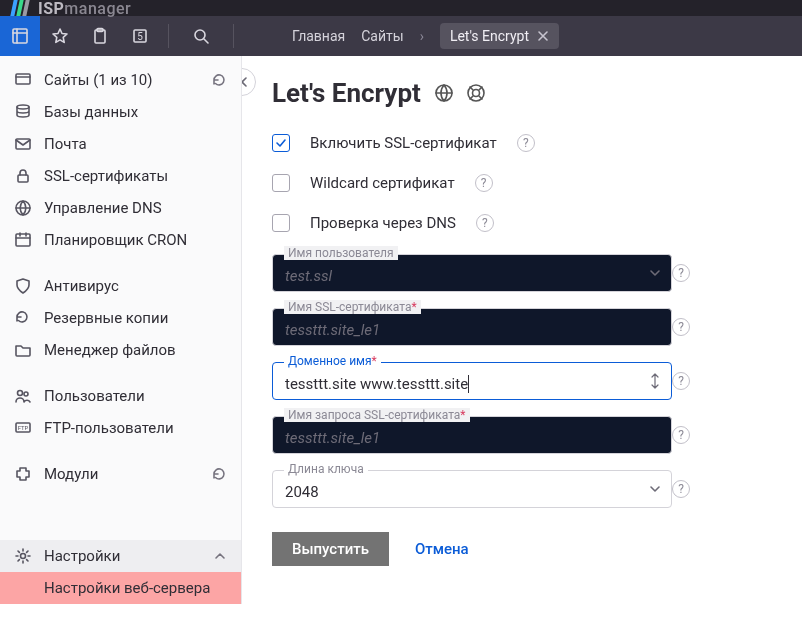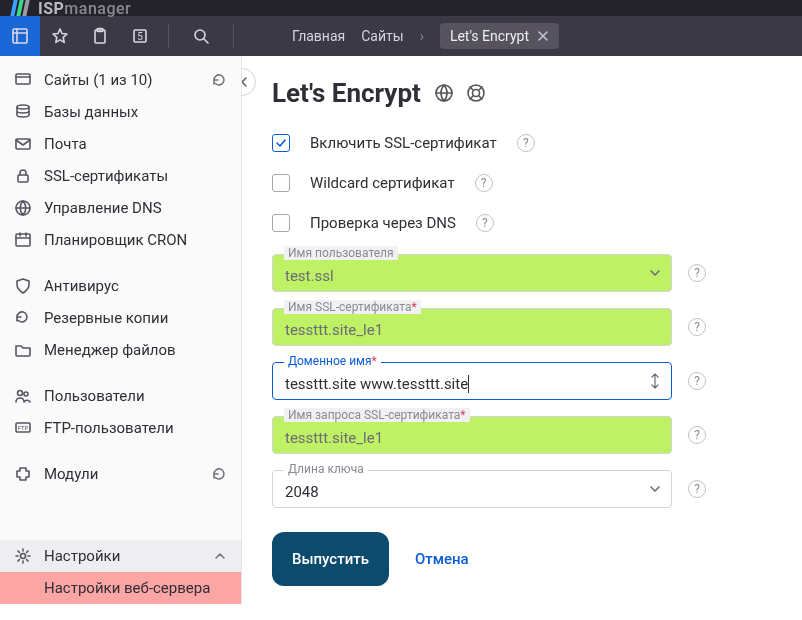--- a/index.html
+++ b/index.html
@@ -135,21 +135,21 @@
   font-size: 12px;
   display:flex; align-items:center; justify-content:center;
   cursor: pointer;
 }
 
 .field {
   position: relative;
   margin-bottom: 16px;
   display: flex;
   align-items: center;
-  gap: 16px;
+  gap: 0;
 }
 .field .control {
   flex: 0 0 400px;
   position: relative;
 }
 .field-label {
   position: absolute;
   top: -8px;
   left: 12px;
   font-size: 12px;
@@ -163,21 +163,21 @@
   height: 38px;
   border: 1px solid #d4d3d9;
   border-radius: 4px;
   padding: 6px 12px 0 12px;
   font-size: 15px;
   background: #fff;
   color: #302e36;
   display: flex;
   align-items: center;
 }
-.input-box.disabled { background: #bef264; color: #6d6b77; }
+.input-box.disabled { background: #0f172a; color: #6d6b77; font-style: italic; }
 .input-box.focused {
   border: 1.5px solid #0b5cd7;
 }
 .field-label.focused { color: #0b5cd7; background:#fff; }
 .field-label.bg-white { background:#fff; }
 .field-label.bg-gray { background:#f1f1f3; }
 
 .dropdown-caret {
   position: absolute;
   right: 10px;
@@ -188,25 +188,25 @@
 .expand-icon {
   position: absolute;
   right: 10px;
   top: 50%;
   transform: translateY(-50%);
   color: #6d6b77;
 }
 
 .actions { display: flex; align-items: center; gap: 26px; margin-top: 24px; }
 .btn-primary {
-  background: #0c4a6e;
+  background: #737373;
   color: #fff;
   border: none;
-  padding: 18px 20px;
-  border-radius: 12px;
+  padding: 8px 20px;
+  border-radius: 0;
   font-size: 15px;
   font-weight: 500;
   cursor: pointer;
 }
 .btn-link {
   color: #0b5cd7;
   font-size: 15px;
   cursor: pointer;
   font-weight: 500;
 }

